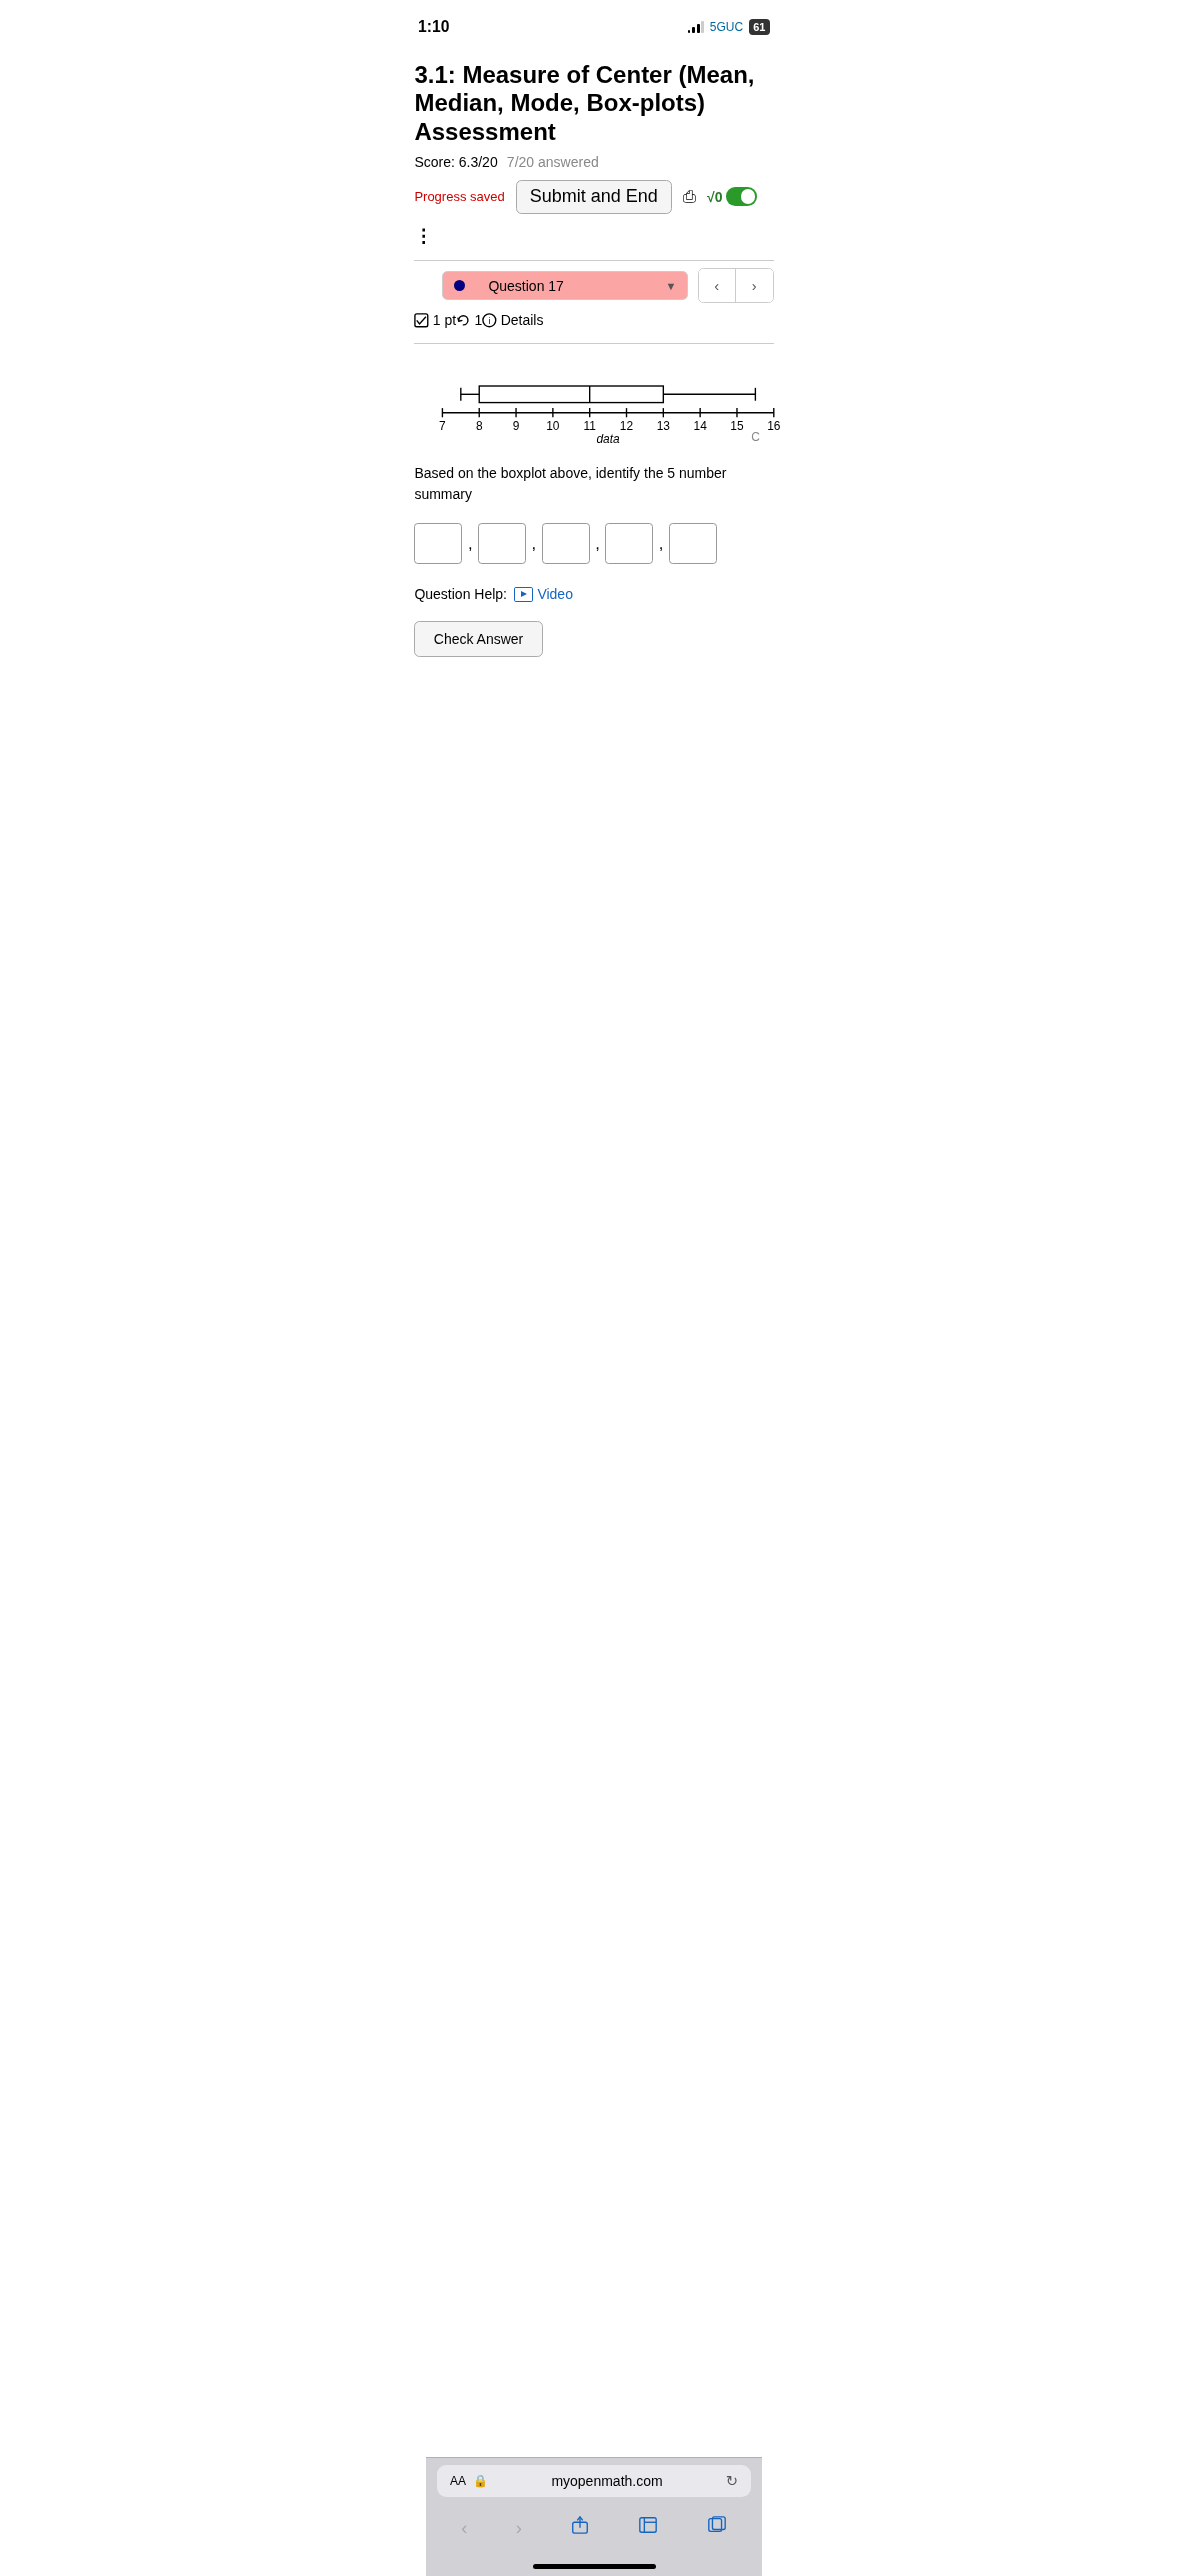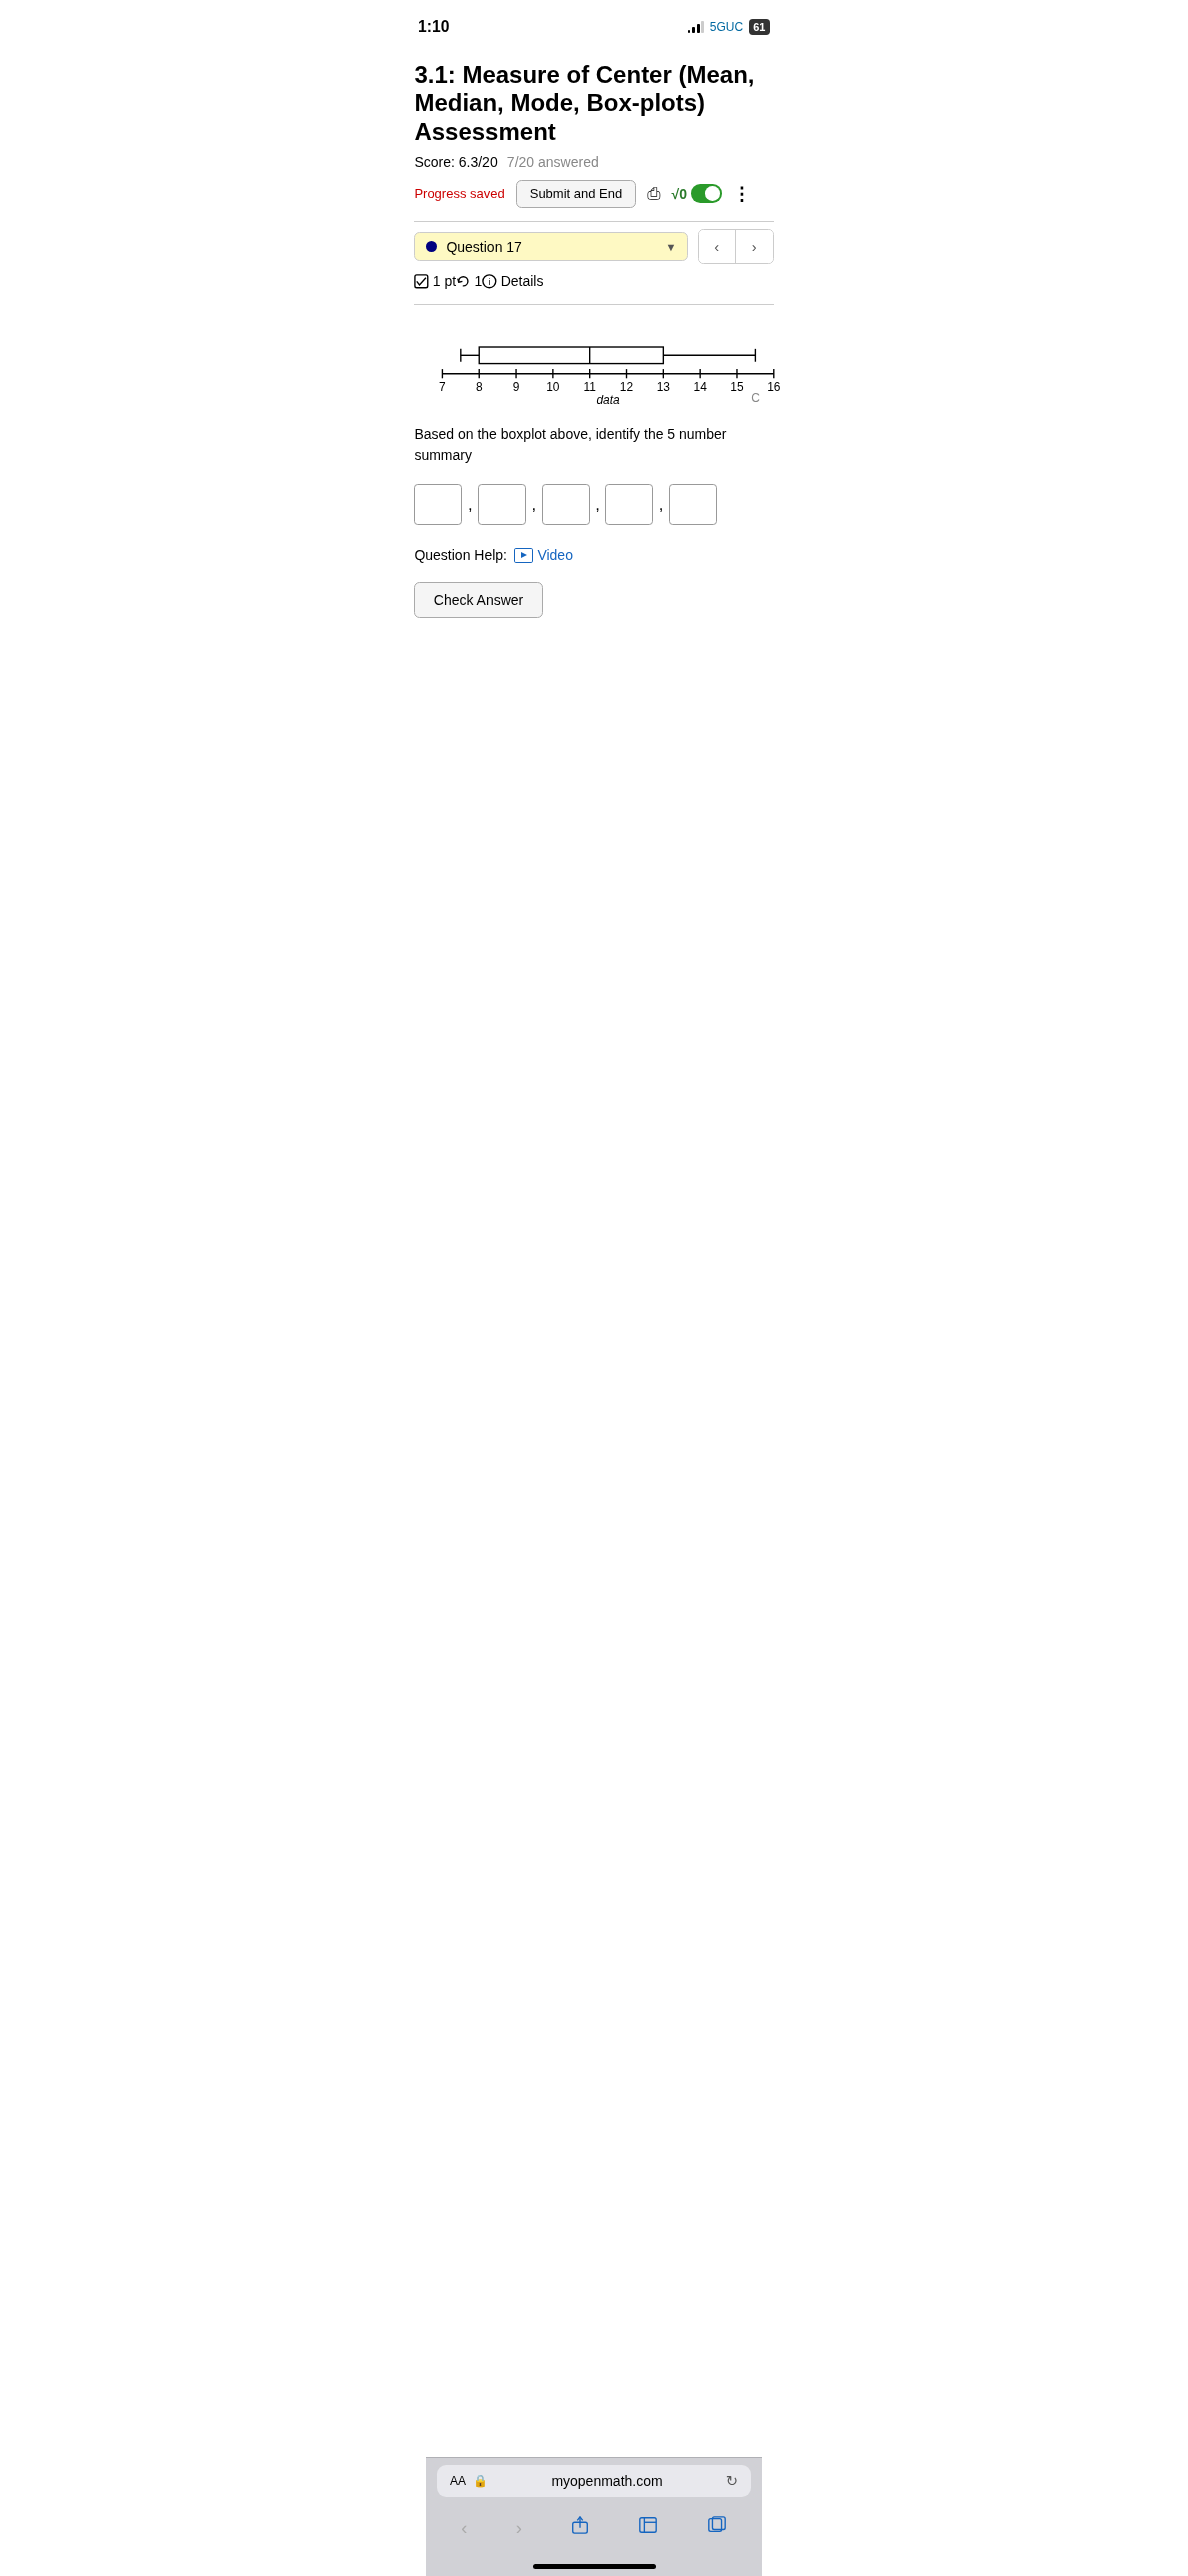--- a/index.html
+++ b/index.html
@@ -96,21 +96,21 @@
     .progress-saved {
       font-size: 13px;
       color: #cc0000;
       font-weight: 500;
     }
     .submit-btn {
       border: 1.4px solid #aaa;
       background: #f5f5f5;
       border-radius: 5.5px;
       padding: 5.5px 13px;
-      font-size: 13px;
+      font-size: 18px;
       cursor: pointer;
       color: #000;
     }
     .print-icon {
       font-size: 16.6px;
       color: #000;
       cursor: pointer;
     }
     .sqrt-toggle {
       display: flex;
@@ -153,27 +153,28 @@
     
     .question-nav {
       display: flex;
       align-items: center;
       gap: 9.2px;
       margin-bottom: 9.2px;
     }
     .question-dropdown {
       display: flex;
       align-items: center;
-      gap: 9px;
+      gap: 23px;
       border: 1.4px solid #ccc;
       border-radius: 5.5px;
       padding: 5.5px 11px;
       cursor: pointer;
-      background: #fef9c3;
+      background: #fca5a5;
       flex: 1;
+      margin-left: 28px;
     }
     .question-dot {
       width: 11px;
       height: 11px;
       background: #000080;
       border-radius: 50%;
     }
     .question-label {
       font-size: 14px;
       color: #000;

